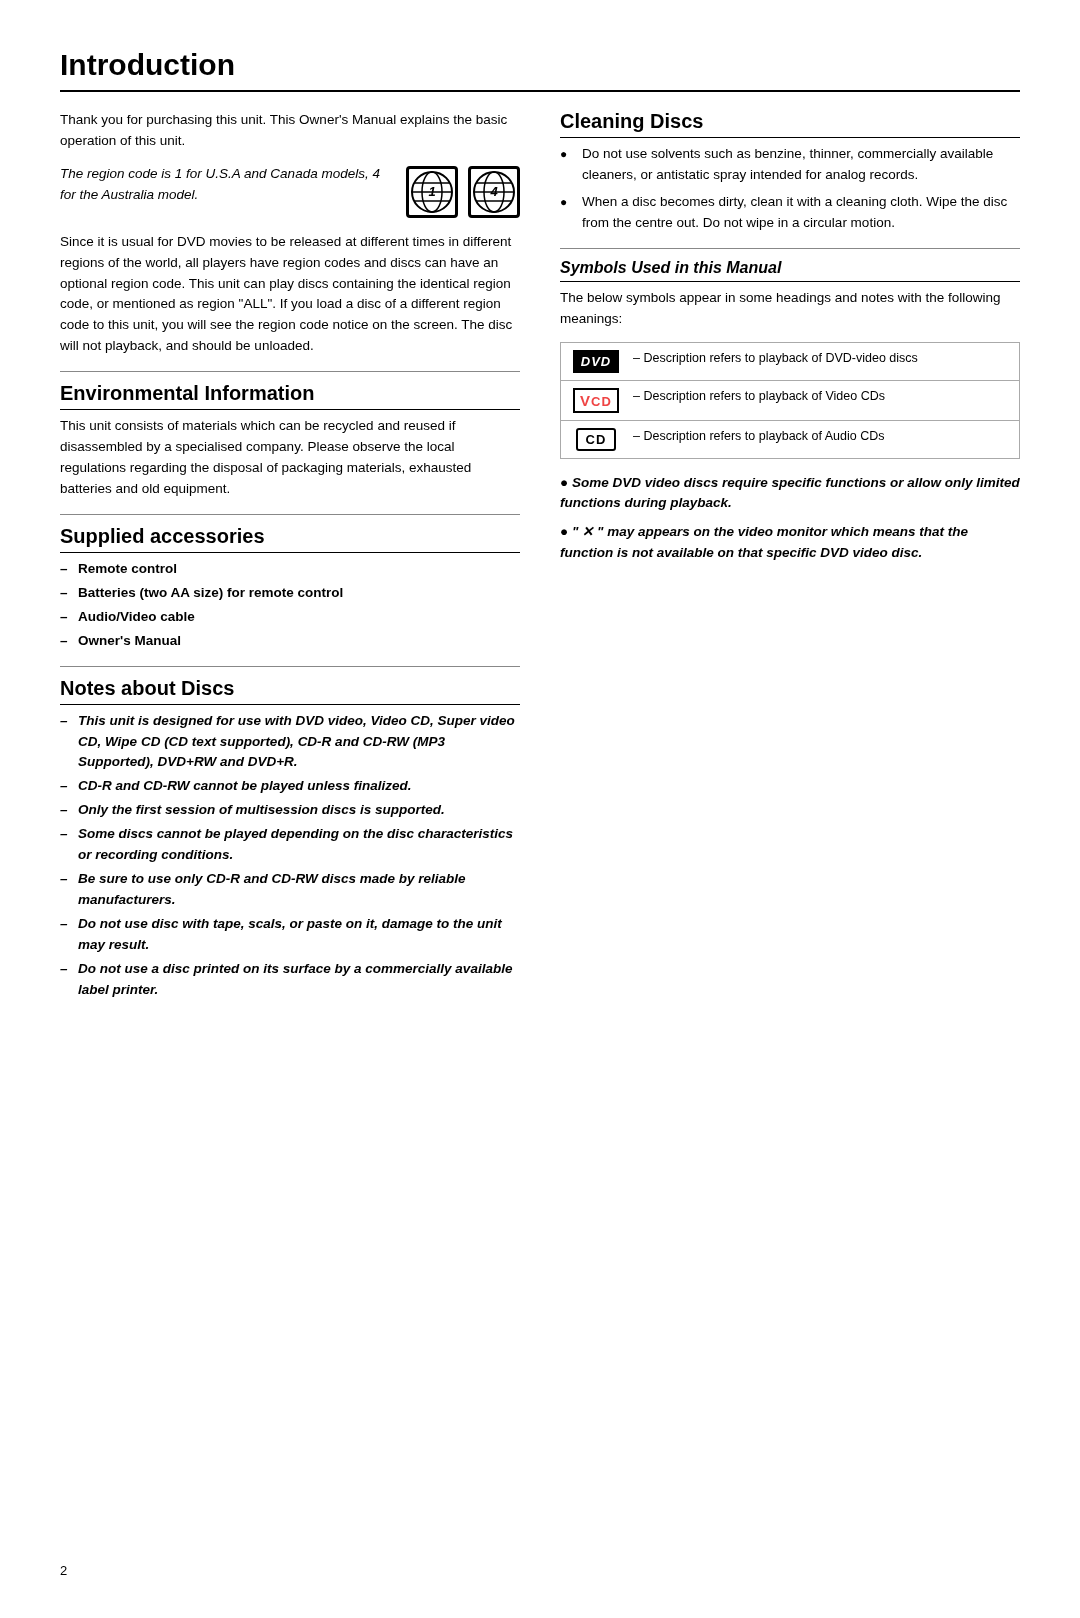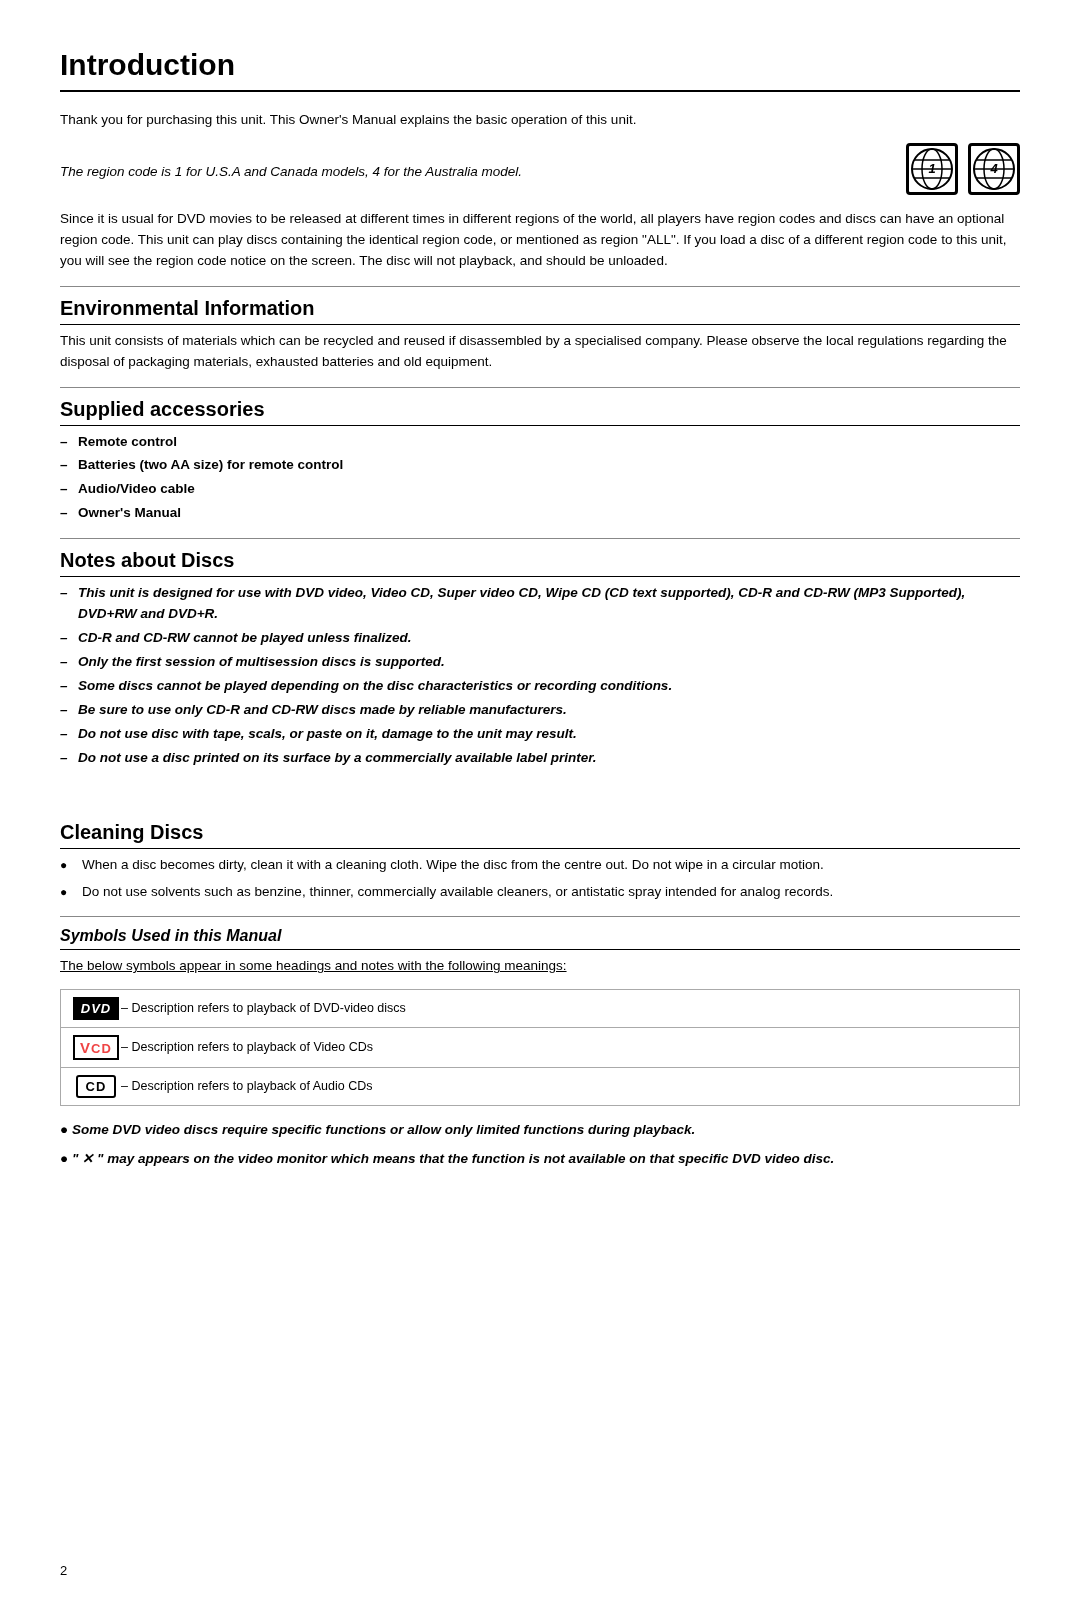--- a/index.html
+++ b/index.html
@@ -23,21 +23,20 @@
 
     .title-rule {
       border: none;
       border-top: 2px solid #000;
       margin-bottom: 18px;
     }
 
     .two-col {
       display: flex;
       gap: 40px;
-      flex-direction: column;
     }
 
     .col-left {
       flex: 1 1 0;
     }
 
     .col-right {
       flex: 1 1 0;
     }
 
@@ -152,34 +151,33 @@
       top: 1px;
     }
 
     .notes-italic p, .notes-italic li {
       font-style: italic;
     }
 
     .symbols-intro {
       margin-bottom: 12px;
       line-height: 1.55;
-      text-decoration: underline;
     }
 
     .symbol-table {
       border: 1px solid #aaa;
       margin-bottom: 14px;
       width: 100%;
     }
 
     .symbol-row {
       display: flex;
-      align-items: center;
       border-bottom: 1px solid #aaa;
       padding: 7px 10px;
+      gap: 12px;
     }
 
     .symbol-row:last-child {
       border-bottom: none;
     }
 
     .symbol-badge {
       font-size: 13px;
       font-weight: bold;
       min-width: 50px;
@@ -321,22 +319,22 @@
       </ul>
     </section>
 
   </div>
 
   <div class="col-right">
 
     <section>
       <div class="section-header">Cleaning Discs</div>
       <ul class="bullet-list">
+        <li>Do not use solvents such as benzine, thinner, commercially available cleaners, or antistatic spray intended for analog records.</li>
         <li>When a disc becomes dirty, clean it with a cleaning cloth. Wipe the disc from the centre out. Do not wipe in a circular motion.</li>
-        <li>Do not use solvents such as benzine, thinner, commercially available cleaners, or antistatic spray intended for analog records.</li>
       </ul>
     </section>
 
     <hr class="section-divider">
 
     <section>
       <div class="section-header-italic">Symbols Used in this Manual</div>
       <p class="symbols-intro">The below symbols appear in some headings and notes with the following meanings:</p>
 
       <div class="symbol-table">

